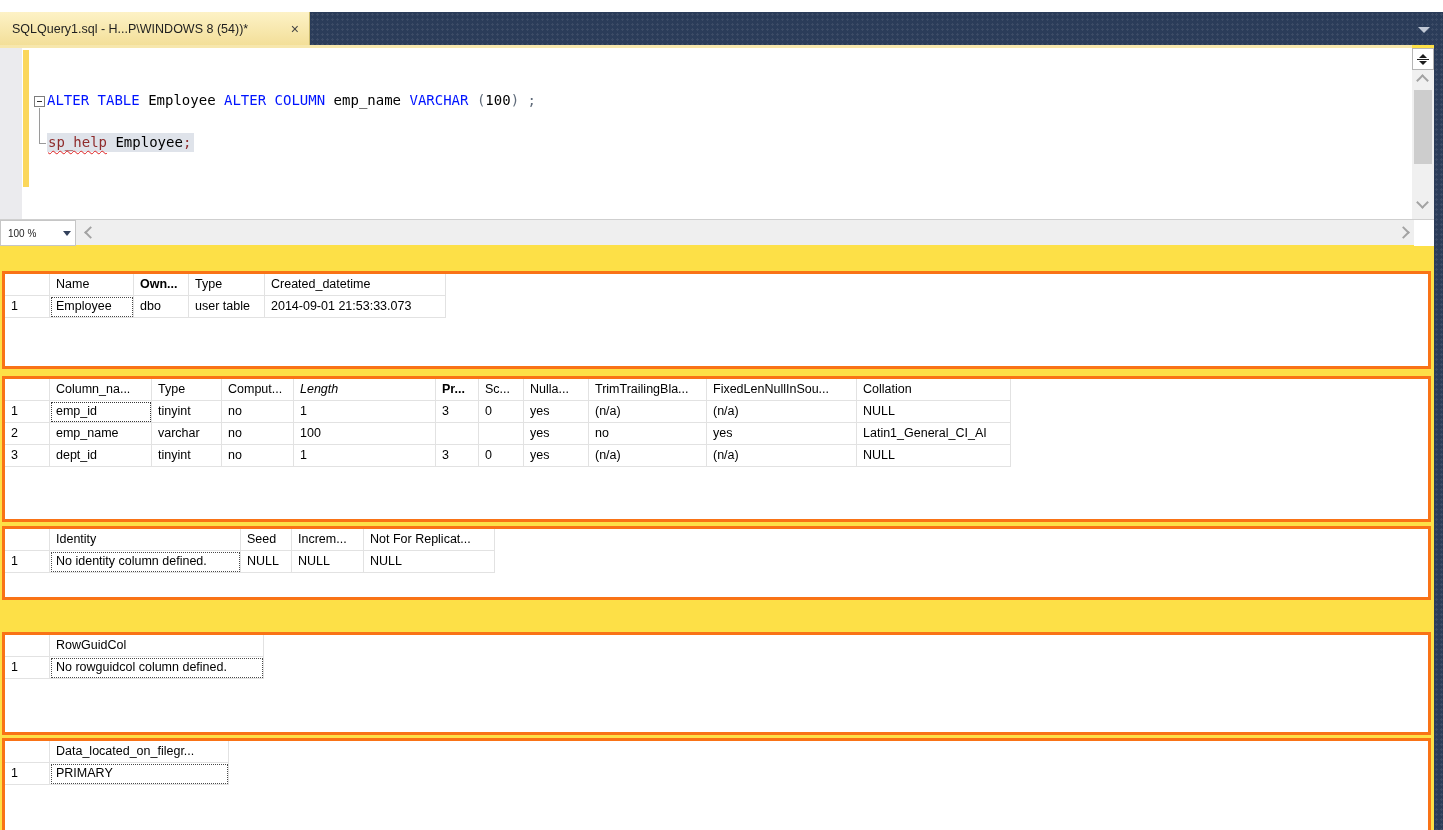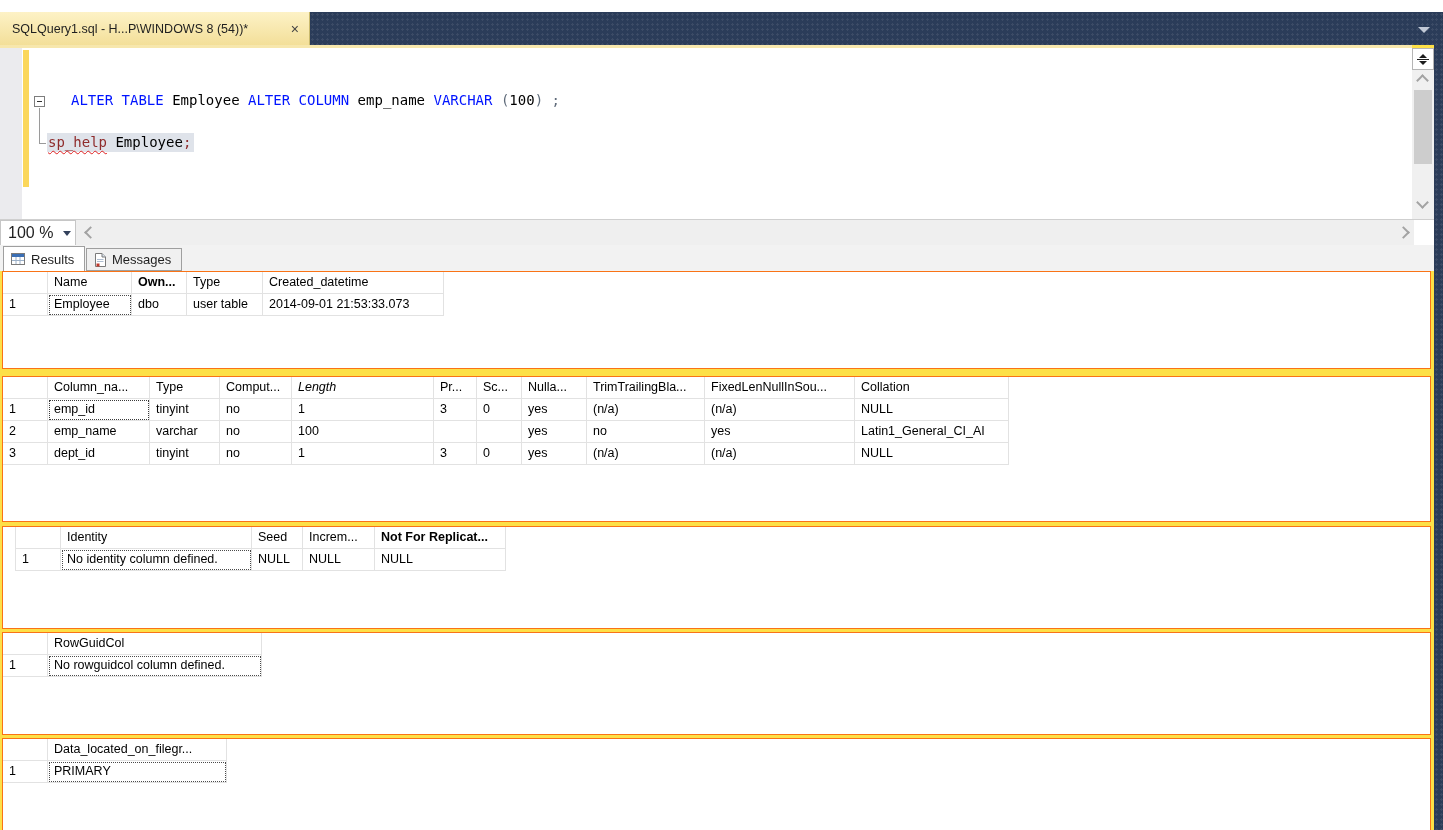--- a/index.html
+++ b/index.html
@@ -29,21 +29,21 @@
   .editor { position:absolute; left:0; top:36px; width:1412px; height:171px; background:#fff; }
   .gutter { position:absolute; left:0; top:0; width:22px; height:171px; background:#ebebee; }
   .changebar { position:absolute; left:23px; top:2px; width:6px; height:137px; background:#fbd75b; }
   .collapse-box { position:absolute; left:34px; top:48px; width:11px; height:11px; background:#fff;
     border:1px solid #7d7d7d; }
   .collapse-box::after { content:""; position:absolute; left:2px; top:4px; width:5px; height:1px; background:#333; }
   .outline-line { position:absolute; left:39px; top:60px; width:7px; height:36px;
     border-left:1px solid #9a9a9a; border-bottom:1px solid #9a9a9a; }
   .codeline { position:absolute; left:47px; height:20px; line-height:20px; white-space:pre;
     font-family:"DejaVu Sans Mono", monospace; font-size:14px; color:#000; }
-  .codeline.l0 { top:42px;margin-left:24px; }
+  .codeline.l0 { top:42px; }
   .codeline.l1 { top:84px; }
   .kw   { color:#0014ff; }
   .id   { color:#000000; }
   .punct{ color:#5f6b7a; }
   .proc { color:#8f2c2c; }
   .squiggle { text-decoration:underline; text-decoration-style:wavy; text-decoration-color:#e02020;
     text-decoration-thickness:1px; text-underline-offset:3px; }
   .hl-line { background:#dfe3ea; padding:1px 3px 2px 1px; }
 
   
@@ -58,36 +58,36 @@
   .chev.up    { transform:rotate(135deg); left:6px; top:28px; }
   .chev.down  { transform:rotate(-45deg); left:6px; top:150px; }
   .chev.left  { transform:rotate(45deg);  }
   .chev.right { transform:rotate(-135deg); }
 
   
   .hscroll-row { position:absolute; left:0; top:207px; width:1434px; height:26px; background:#efefef;
     border-top:1px solid #cfcfcf; }
   .zoom-box { position:absolute; left:0; top:0; width:76px; height:26px; background:#fff;
     border:1px solid #c6c6c6; display:flex; align-items:center; }
-  .zoom-box .zv { font-size:16px; color:#1f1f1f; padding-left:7px; flex:1; }
+  .zoom-box .zv { font-size:10px; color:#1f1f1f; padding-left:7px; flex:1; }
   .zoom-drop { width:17px; height:24px; display:flex; align-items:center; justify-content:center; }
   .zoom-drop i { width:0;height:0;border-left:4px solid transparent;border-right:4px solid transparent;border-top:5px solid #33415c; }
   .hchev-l { position:absolute; left:86px; top:8px; }
   .hchev-r { position:absolute; left:1399px; top:8px; }
   .hcorner { position:absolute; left:1414px; top:0; width:20px; height:26px; background:#fff; }
 
   
   .tabstrip { position:absolute; left:0; top:233px; width:1434px; height:26px; background:#f2f2f2; }
   .rtab { position:absolute; display:flex; align-items:center; gap:6px; font-size:13px; color:#1f1f1f;
     border:1px solid #9f9f9f; padding:0 10px 0 7px; }
   .rtab.active { left:3px; top:1px; height:25px; background:#fff; border-bottom:none; z-index:2; }
   .rtab.inactive { left:86px; top:3px; height:23px; background:#f0f0f0; }
 
   
-  .panel { position:absolute; left:2px; width:1429px; background:#fff; border:1px solid #f97316; overflow:hidden; }
+  .panel { position:absolute; left:2px; width:1429px; background:#fff; border:3px solid #f97316; overflow:hidden; }
   table.rgrid { border-collapse:collapse; margin:-1px 0 0 -1px; table-layout:fixed;
     font-family:"Liberation Sans", sans-serif; font-size:12.5px; color:#000; }
   table.rgrid th, table.rgrid td { border:1px solid #e2e2e2; height:22px; padding:1px 6px 2px 6px;
     text-align:left; font-weight:normal; white-space:nowrap; overflow:hidden; background:#fff; }
   table.rgrid th { color:#000; }
   td.rownum, th.rownum { width:45px; padding-left:10px; }
   td.sel  { background:#dce3ec; outline:1px dotted #4a4a4a; outline-offset:-2px; }
   td.self { background:#abd3f2; outline:1px dotted #3a3a3a; outline-offset:-2px; }
   td.null { background:#ffffe1; }
 
@@ -133,42 +133,20 @@
       <span class="zv">100 %</span>
       <span class="zoom-drop">
           <i></i>
         </span>
     </div>
     <div class="chev left hchev-l"></div>
     <div class="chev right hchev-r"></div>
     <div class="hcorner"></div>
   </div>
 
-  <div class="tabstrip">
-    <div class="rtab active">
-      <svg class="icon-grid" viewBox="0 0 14 12">
-        <rect x="0.5" y="0.5" width="13" height="11" fill="#fff" stroke="#7a7a7a"></rect>
-        <rect x="1" y="1" width="12" height="3" fill="#3b6fb5"></rect>
-        <line x1="5" y1="4" x2="5" y2="11" stroke="#9bb0c8"></line>
-        <line x1="9" y1="4" x2="9" y2="11" stroke="#9bb0c8"></line>
-        <line x1="1" y1="7.5" x2="13" y2="7.5" stroke="#9bb0c8"></line>
-      </svg>
-      <span>Results</span>
-    </div>
-    <div class="rtab inactive">
-      <svg class="icon-page" viewBox="0 0 12 14">
-        <path d="M1.5 0.5 H8 L11.5 4 V13.5 H1.5 Z" fill="#fff" stroke="#7a7a7a"></path>
-        <path d="M8 0.5 L8 4 L11.5 4" fill="#d9e4f0" stroke="#7a7a7a"></path>
-        <line x1="3" y1="6.5" x2="9.5" y2="6.5" stroke="#aebdd0"></line>
-        <line x1="3" y1="8.5" x2="9.5" y2="8.5" stroke="#aebdd0"></line>
-        <rect x="2.5" y="10.5" width="3" height="3" fill="#c0392b"></rect>
-      </svg>
-      <span>Messages</span>
-    </div>
-  </div>
 
   <div class="panel" style="top:259px; height:98px;">
       <table class="rgrid">
         <thead>
           <tr>
             <th class="rownum"></th>
             <th style="width: 84px;">Name</th>
             <th style="width: 55px; font-weight: bold;">Own...</th>
             <th style="width: 76px;">Type</th>
             <th style="width: 181px;">Created_datetime</th>
@@ -187,21 +165,21 @@
     </div>
   <div class="panel" style="top:364px; height:146px;">
       <table class="rgrid">
         <thead>
           <tr>
             <th class="rownum"></th>
             <th style="width: 102px;">Column_na...</th>
             <th style="width: 70px;">Type</th>
             <th style="width: 72px;">Comput...</th>
             <th style="width: 142px; font-style: italic;">Length</th>
-            <th style="width: 43px;">Pr...</th>
+            <th style="width: 43px; font-weight: bold;">Pr...</th>
             <th style="width: 45px;">Sc...</th>
             <th style="width: 65px;">Nulla...</th>
             <th style="width: 118px;">TrimTrailingBla...</th>
             <th style="width: 150px;">FixedLenNullInSou...</th>
             <th style="width: 154px;">Collation</th>
           </tr>
         </thead>
         <tbody>
           <tr>
             <td class="rownum">1</td>
@@ -238,29 +216,29 @@
             <td>3</td>
             <td>0</td>
             <td>yes</td>
             <td>(n/a)</td>
             <td>(n/a)</td>
             <td class="null">NULL</td>
           </tr>
         </tbody>
       </table>
     </div>
-  <div class="panel" style="top:514px; height:103px;padding-left:13px;">
+  <div class="panel" style="top:514px; height:74px;">
       <table class="rgrid">
         <thead>
           <tr>
             <th class="rownum"></th>
             <th style="width: 191px;">Identity</th>
             <th style="width: 51px;">Seed</th>
             <th style="width: 72px;">Increm...</th>
-            <th style="width: 131px; font-weight: bold;">Not For Replicat...</th>
+            <th style="width: 131px;">Not For Replicat...</th>
           </tr>
         </thead>
         <tbody>
           <tr>
             <td class="rownum">1</td>
             <td class="sel">No identity column defined.</td>
             <td class="null">NULL</td>
             <td class="null">NULL</td>
             <td class="null">NULL</td>
           </tr>

